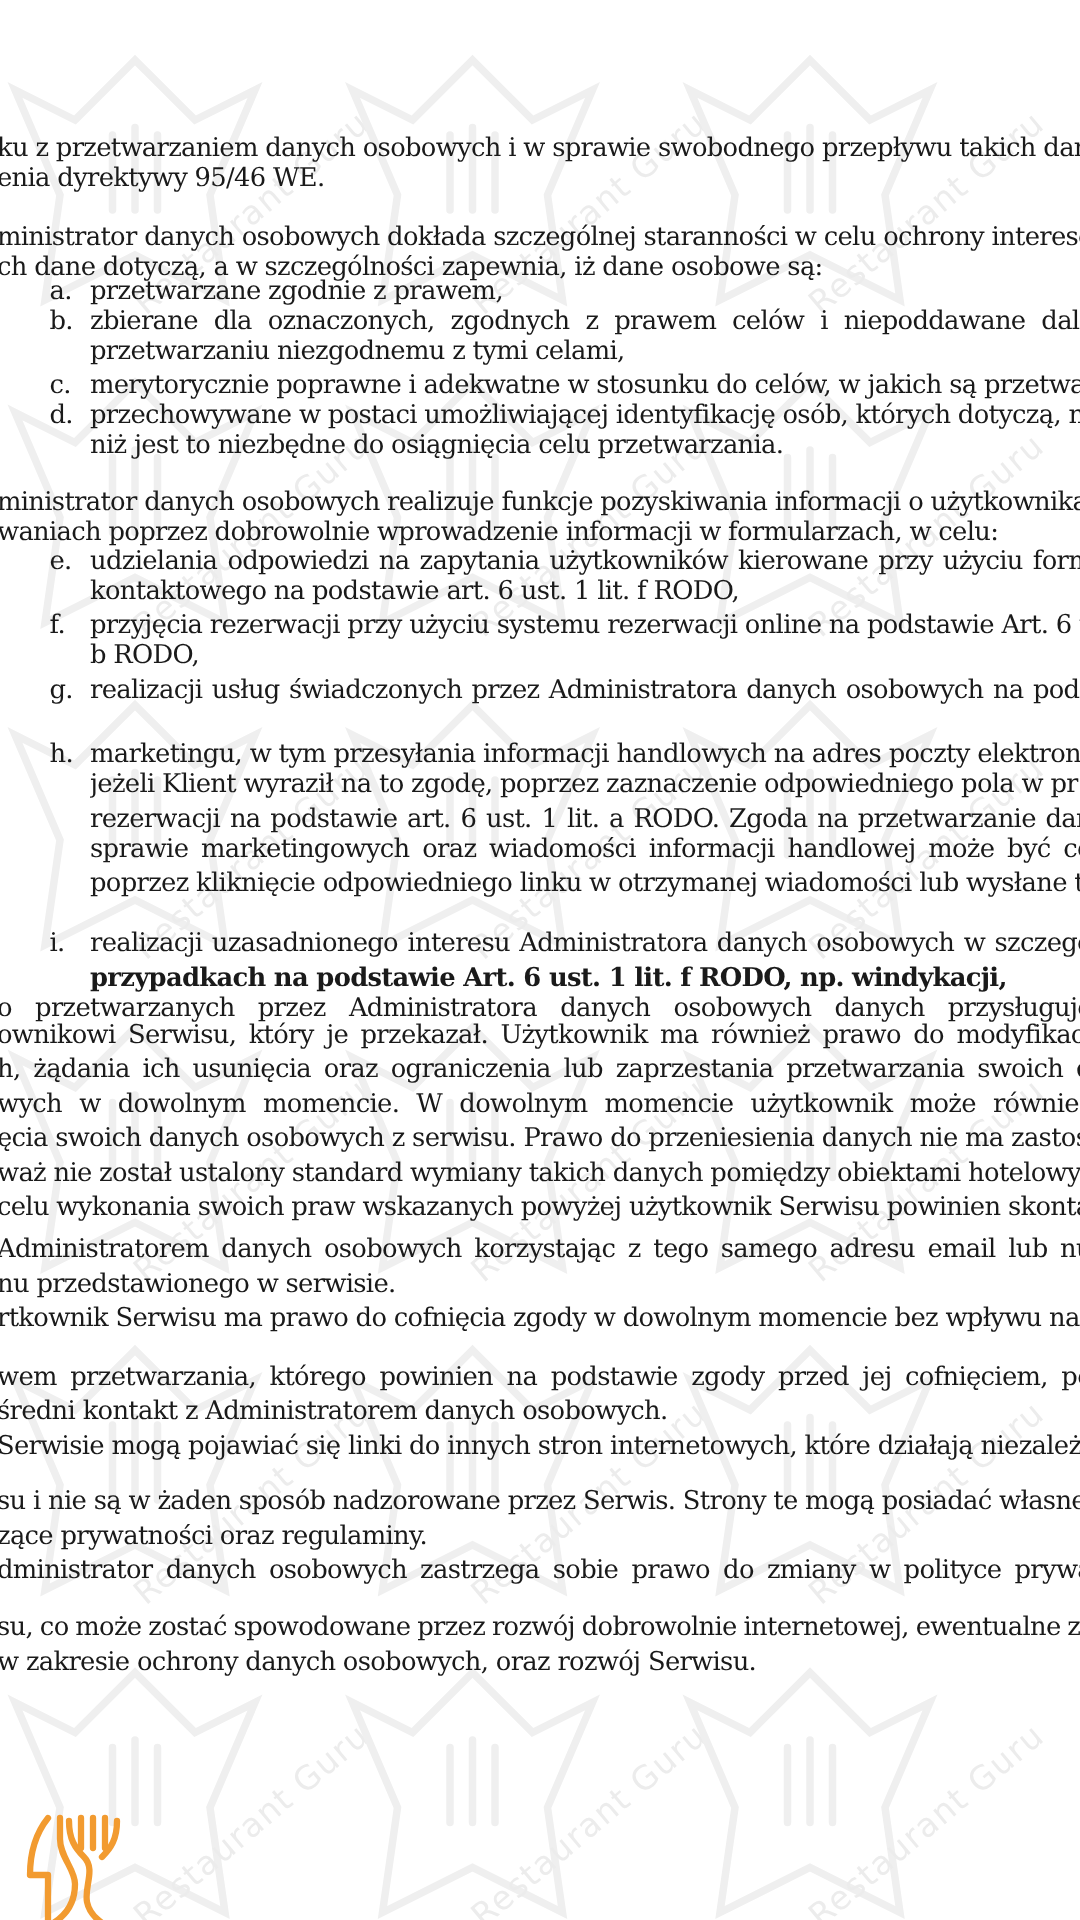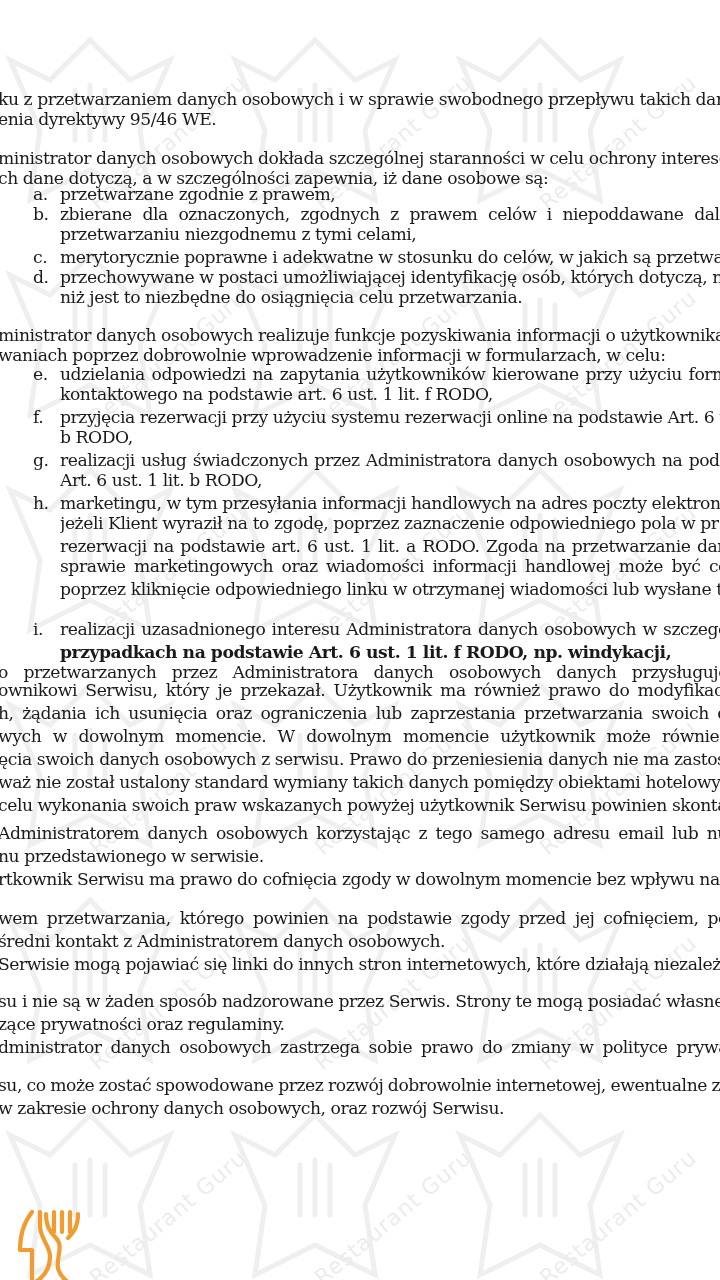--- a/index.html
+++ b/index.html
@@ -215,21 +215,20 @@
       <span class="w">realizacji</span>
       <span class="w">usług</span>
       <span class="w">świadczonych</span>
       <span class="w">przez</span>
       <span class="w">Administratora</span>
       <span class="w">danych</span>
       <span class="w">osobowych</span>
       <span class="w">na</span>
       <span class="w">pods</span>
     </div>
-    <div class="line" style="left: 60px; top: 469px;">Art. 6 ust. 1 lit. b RODO,</div>
     <div class="label" style="left: 33px; top: 492px;">h.</div>
     <div class="line" style="left: 60px; top: 492px;">marketingu, w tym przesyłania informacji handlowych na adres poczty elektroni</div>
     <div class="line" style="left: 60px; top: 512px;">jeżeli Klient wyraził na to zgodę, poprzez zaznaczenie odpowiedniego pola w pr</div>
     <div class="line justify" style="left: 60px; top: 535px; width: 668px; overflow: visible;">
       <span class="w">rezerwacji</span>
       <span class="w">na</span>
       <span class="w">podstawie</span>
       <span class="w">art.</span>
       <span class="w">6</span>
       <span class="w">ust.</span>

